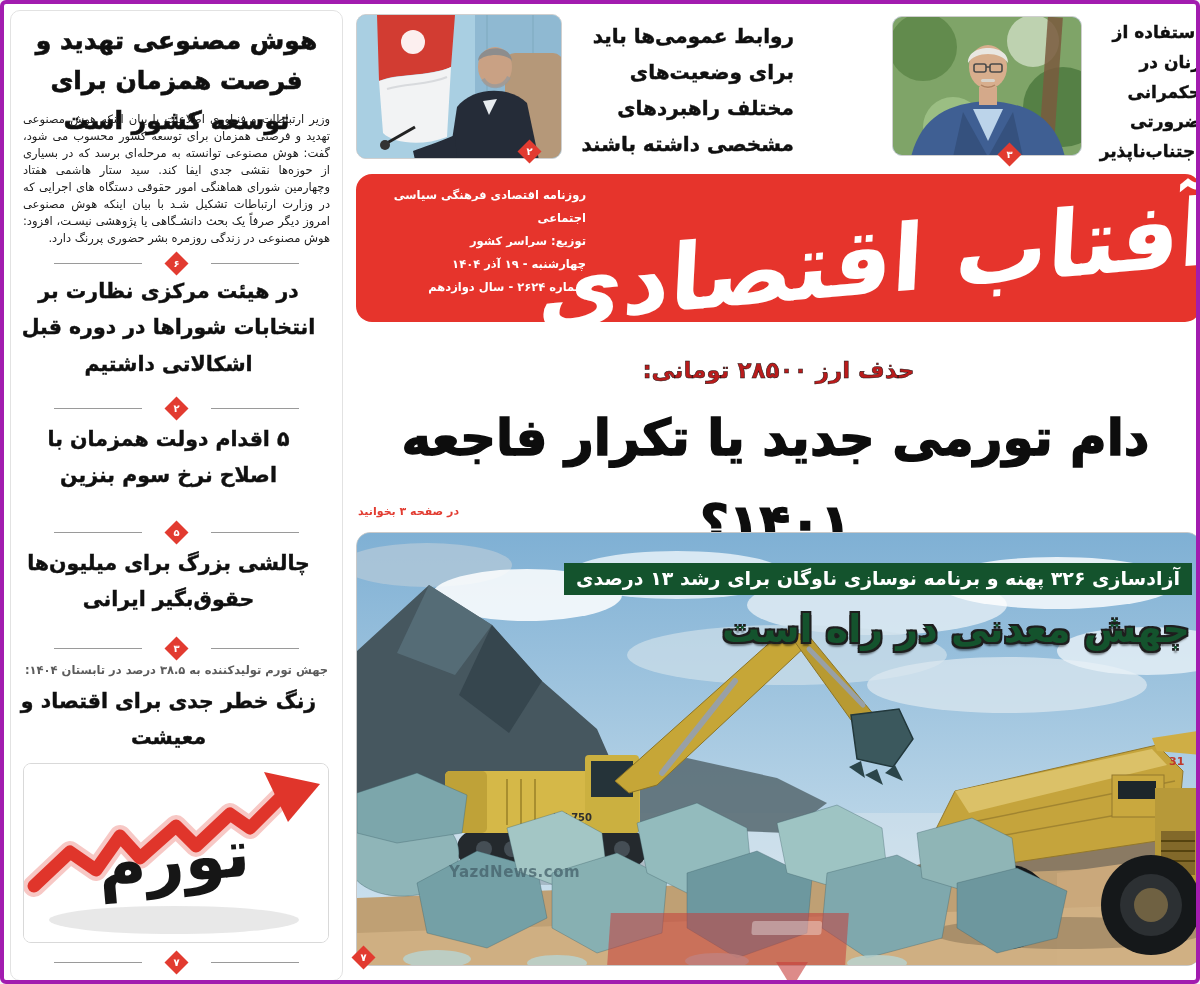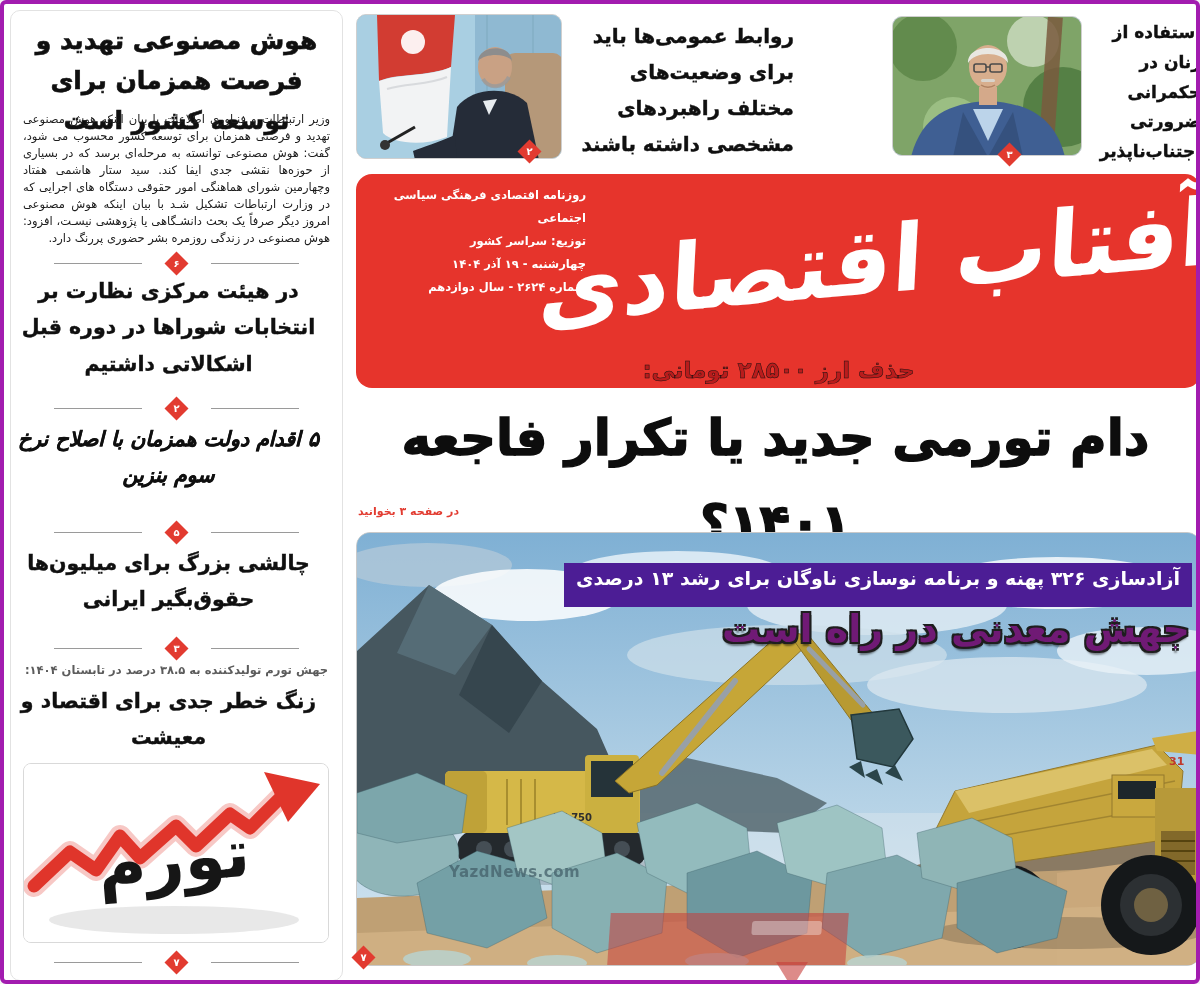--- a/index.html
+++ b/index.html
@@ -62,21 +62,21 @@
   }
   .top-headline {
     position: absolute; font-weight: bold; color: #101010; direction: rtl;
     text-align: right; -webkit-text-stroke: .4px #101010;
   }
   .th-mid { left: 560px; top: 14px; width: 230px; font-size: 20px; line-height: 1.8; }
   .th-right { left: 1080px; top: 14px; width: 117px; font-size: 17px; line-height: 1.75; }
 
   
   .masthead {
-    position: absolute; left: 352px; top: 170px; width: 845px; height: 214px;
+    position: absolute; left: 352px; top: 170px; width: 845px; height: 148px;
     background: #e6342c; border-radius: 16px; overflow: hidden;
   }
   .mast-info {
     position: absolute; left: 18px; top: 10px; width: 212px;
     color: #fff; direction: rtl; text-align: right;
     font-size: 11.5px; font-weight: bold; line-height: 2.0;
   }
   .mast-logo {
     position: absolute; right: 16px; top: 2px; width: 620px; height: 170px;
     display: flex; align-items: center; justify-content: center;
@@ -100,26 +100,26 @@
     font-size: 11px; font-weight: bold; color: #e23b30; direction: rtl;
   }
 
   
   .big-photo {
     position: absolute; left: 352px; top: 528px; width: 845px; height: 434px;
     border: 1px solid #c9c9c9; border-radius: 14px; overflow: hidden; background: #9cc4da;
   }
   .bp-kicker {
     position: absolute; top: 30px; right: 8px;
-    background: #4c1d95; color: #fff; padding: 4px 12px 18px;
+    background: #14532d; color: #fff; padding: 4px 12px 6px;
     font-size: 19px; font-weight: bold; direction: rtl;
   }
   .bp-headline {
     position: absolute; top: 74px; right: 10px;
-    color: #701a75; font-size: 38px; font-weight: bold; direction: rtl;
+    color: #14532d; font-size: 38px; font-weight: bold; direction: rtl;
     text-shadow: 2px 2px 0 #1e1e1e, -2px 2px 0 #1e1e1e, 2px -2px 0 #1e1e1e,
                  -2px -2px 0 #1e1e1e, 0 4px 2px rgba(0,0,0,.45);
   }
   .bp-watermark {
     position: absolute; top: 330px; left: 92px;
     color: #44606a; opacity: .75; font-size: 15px; font-weight: bold; letter-spacing: .5px;
   }
   .bp-stamp {
     position: absolute; bottom: 0; left: 252px; width: 238px; height: 52px;
     background: rgba(198,62,58,.55); transform: skewX(-4deg);
@@ -155,21 +155,21 @@
     <h3 class="sb-headline" style="top:262px;">در هیئت مرکزی نظارت بر انتخابات شوراها در دوره قبل اشکالاتی داشتیم</h3>
 
     <div class="sep" style="top:388px;">
       <div class="line"></div>
       <div class="diamond">
           <span>۲</span>
         </div>
       <div class="line"></div>
     </div>
 
-    <h3 class="sb-headline" style="top:410px;font-style:italic;">۵ اقدام دولت همزمان با اصلاح نرخ سوم بنزین</h3>
+    <h3 class="sb-headline" style="top:410px;">۵ اقدام دولت همزمان با اصلاح نرخ سوم بنزین</h3>
 
     <div class="sep" style="top:512px;">
       <div class="line"></div>
       <div class="diamond">
           <span>۵</span>
         </div>
       <div class="line"></div>
     </div>
 
     <h3 class="sb-headline" style="top:534px;">چالشی بزرگ برای میلیون‌ها حقوق‌بگیر ایرانی</h3>

